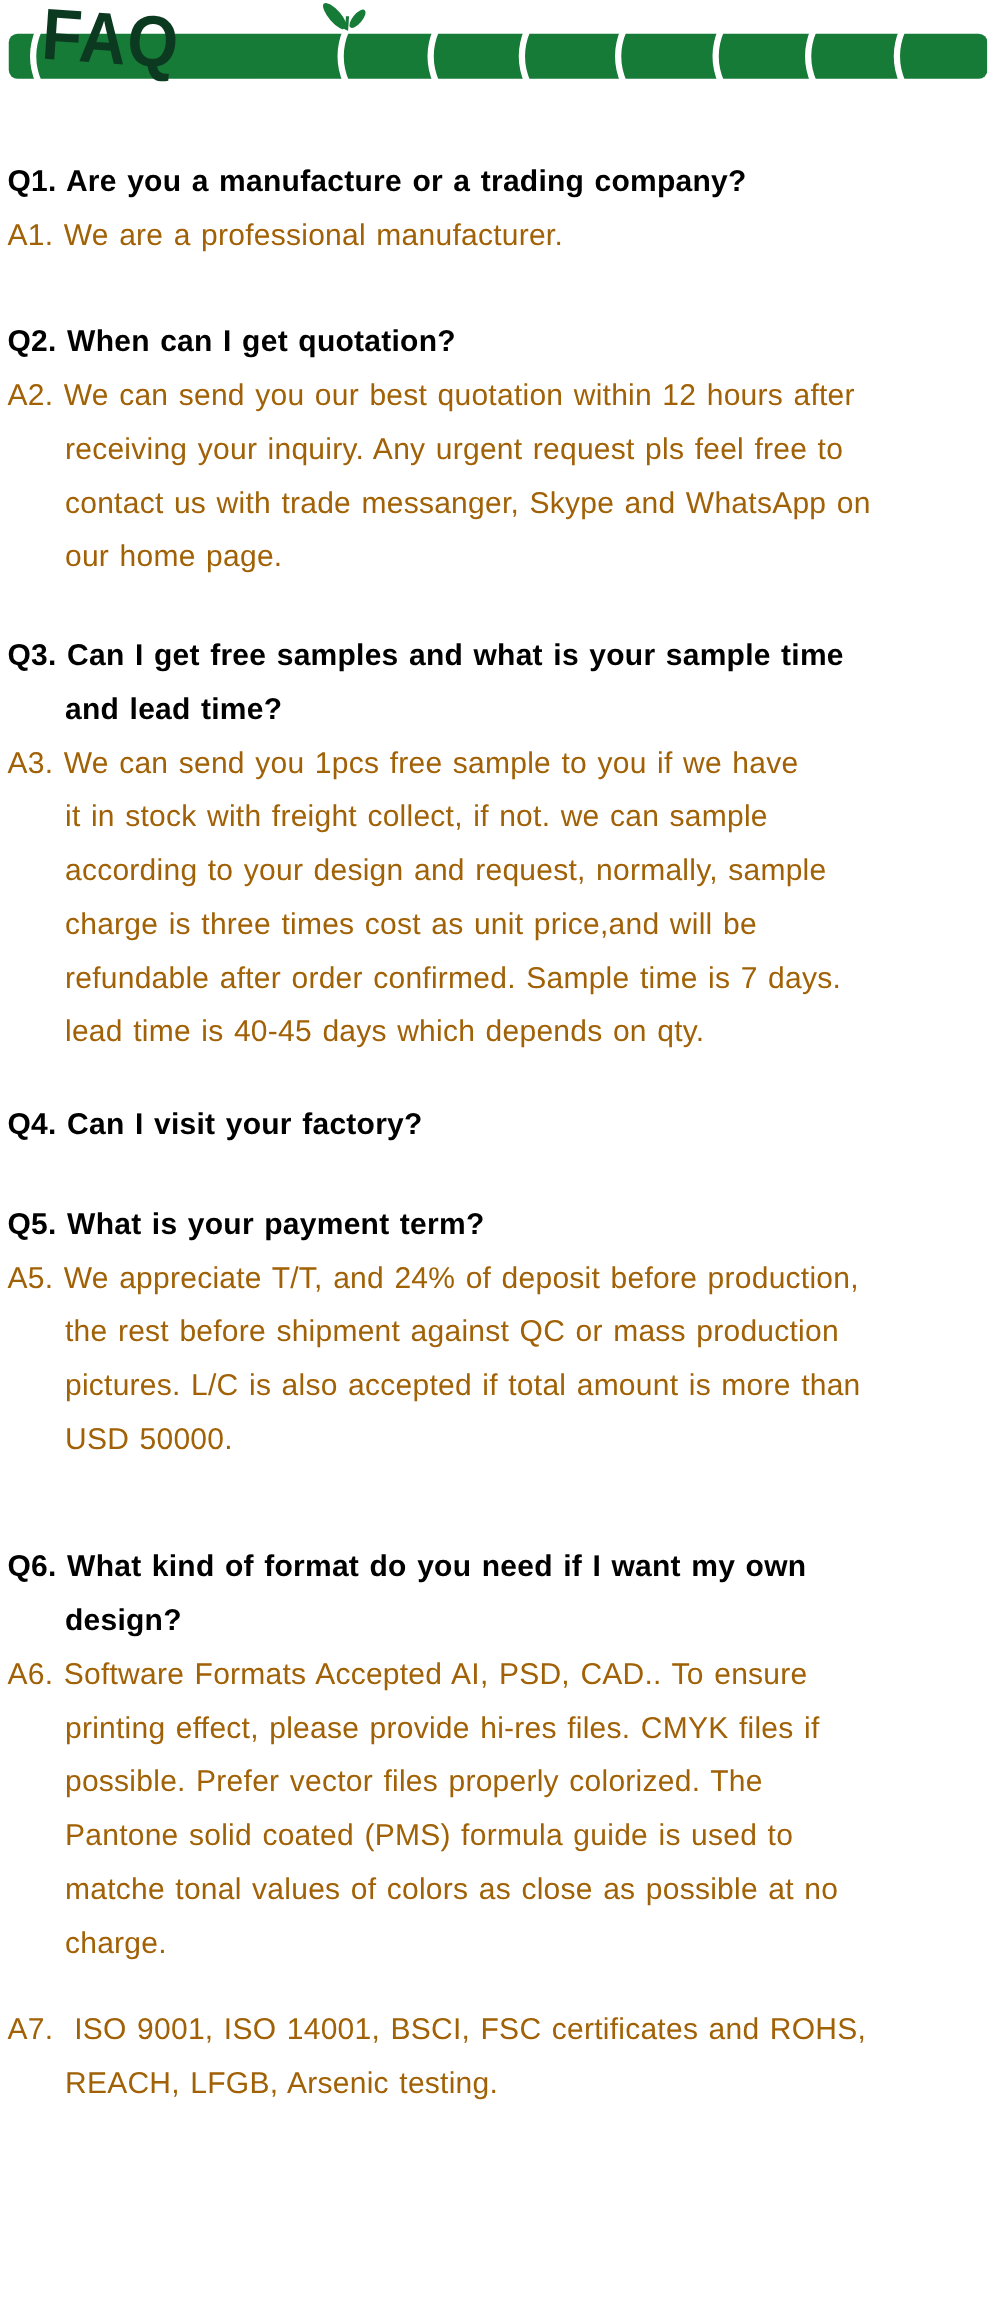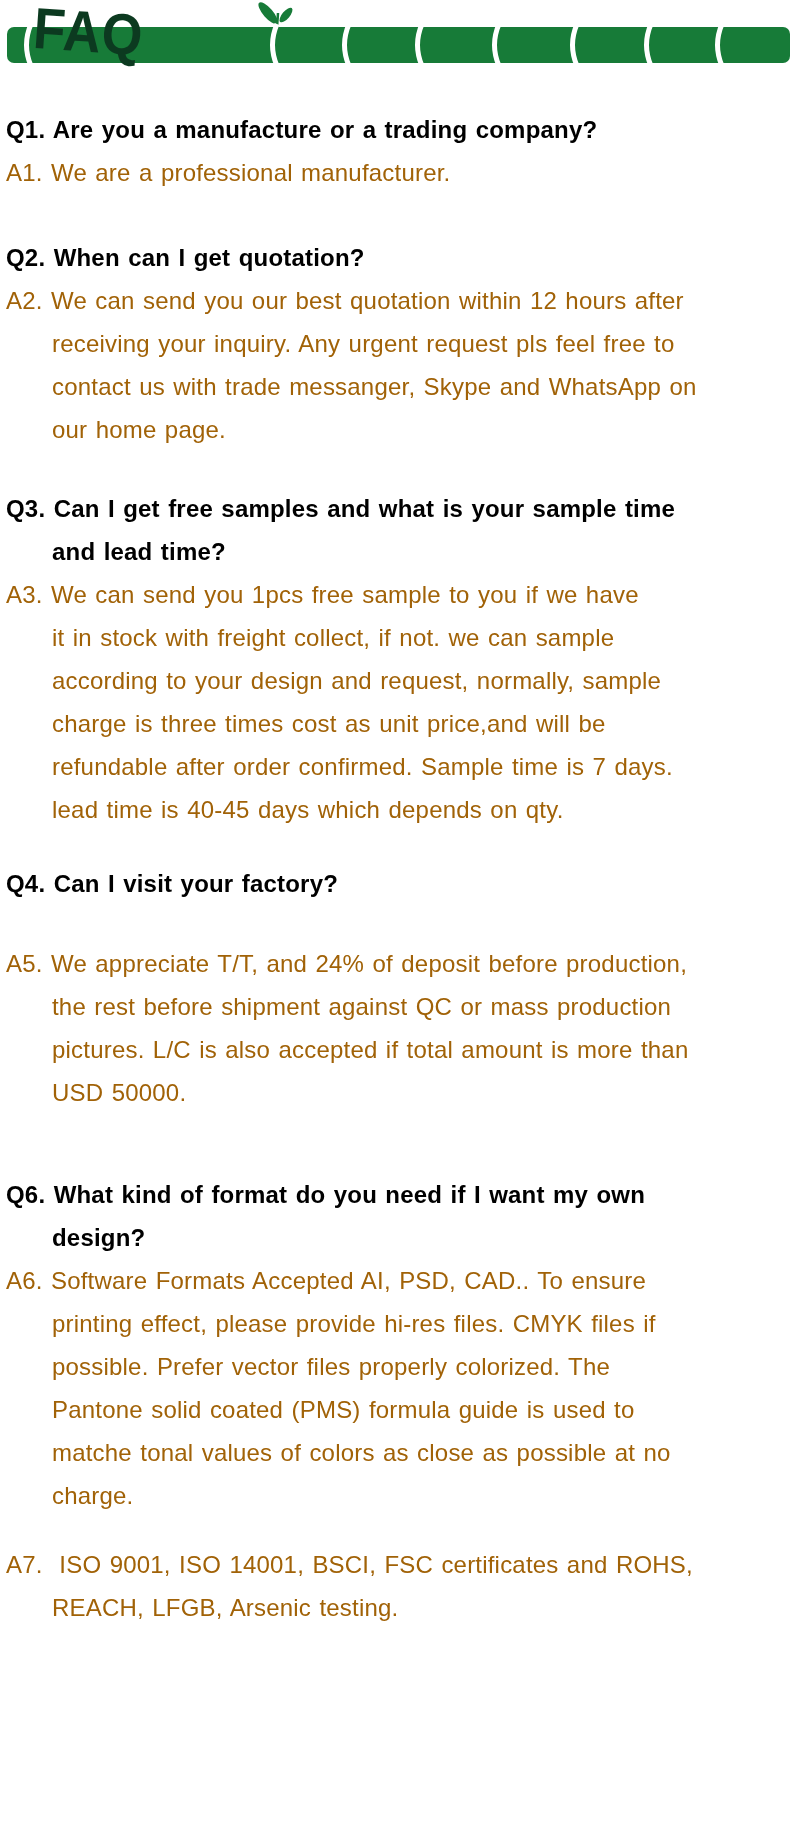--- a/index.html
+++ b/index.html
@@ -37,21 +37,21 @@
     transform-origin: 0 0;
     white-space: nowrap;
   }
 
   
   main {
     padding-left: 6px;
     padding-right: 8px;
   }
   section.qa { margin: 0; }
-  section.qa:nth-of-type(1) { margin-top: 38px; }
+  section.qa:nth-of-type(1) { margin-top: 54px; }
   section.qa:nth-of-type(2) { margin-top: 42px; }
   section.qa:nth-of-type(3) { margin-top: 36px; }
   section.qa:nth-of-type(4) { margin-top: 31px; }
   section.qa:nth-of-type(5) { margin-top: 37px; }
   section.qa:nth-of-type(6) { margin-top: 59px; }
   section.qa:nth-of-type(7) { margin-top: 26px; }
 
   .qa .q, .qa .a {
     margin: 0;
     font-size: 24px;
@@ -116,20 +116,21 @@
 it in stock with freight collect, if not. we can sample
 according to your design and request, normally, sample
 charge is three times cost as unit price,and will be
 refundable after order confirmed. Sample time is 7 days.
 lead time is 40-45 days which depends on qty.</p>
     </section>
     <section class="qa">
       <h2 class="q">Q4. Can I visit your factory?</h2>
     </section>
     <section class="qa">
+      <h2 class="q">Q5. What is your payment term?</h2>
       <p class="a">A5. We appreciate T/T, and 24% of deposit before production,
 the rest before shipment against QC or mass production
 pictures. L/C is also accepted if total amount is more than
 USD 50000.</p>
     </section>
     <section class="qa">
       <h2 class="q">Q6. What kind of format do you need if I want my own
 design?</h2>
       <p class="a">A6. Software Formats Accepted AI, PSD, CAD.. To ensure
 printing effect, please provide hi-res files. CMYK files if

